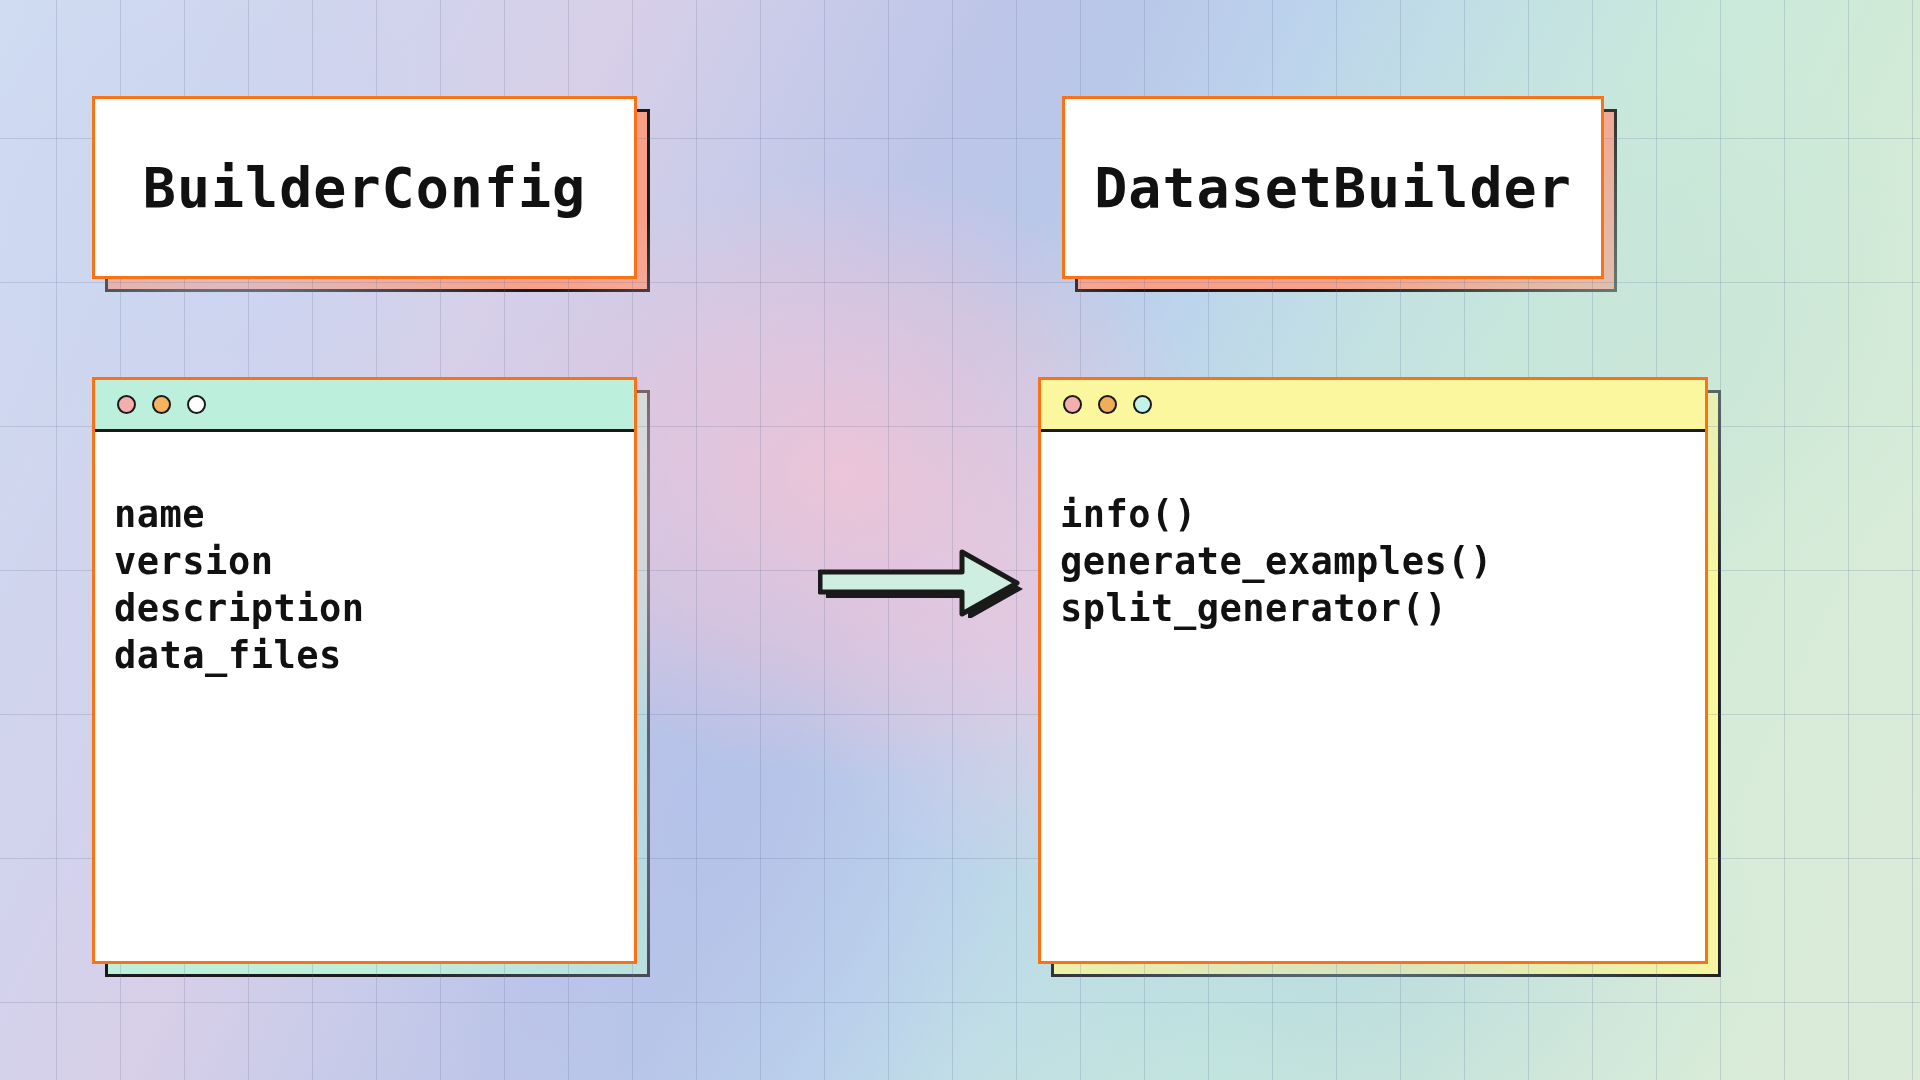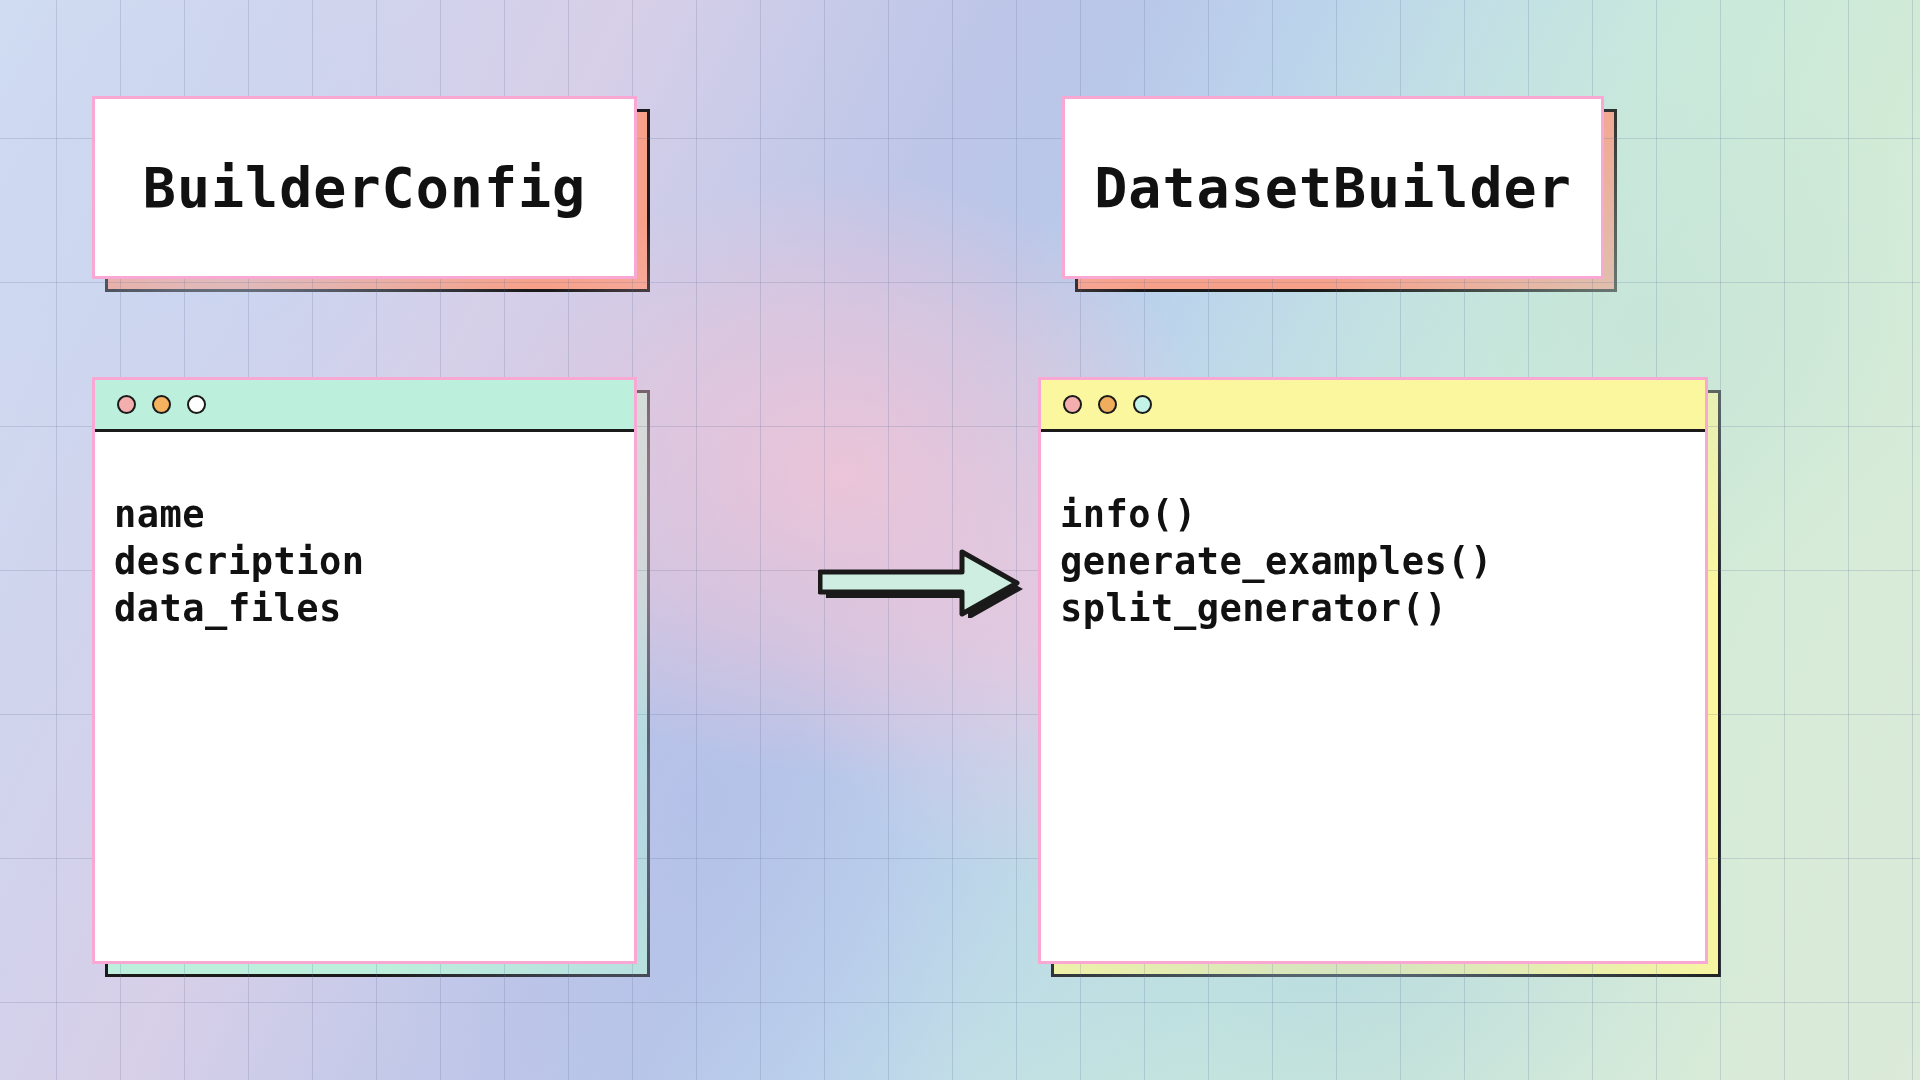--- a/index.html
+++ b/index.html
@@ -59,21 +59,21 @@
   
   .stage {
     position: absolute;
     inset: 0;
   }
 
   
   .panel {
     position: absolute;
     background: #ffffff;
-    border: 3px solid #f9a8d4;
+    border: 3px solid #f97316;
   }
   .panel::after {
     content: "";
     position: absolute;
     left: 10px;
     top: 10px;
     width: 100%;
     height: 100%;
     border: 3px solid #1a1a1a;
     z-index: -1;
@@ -170,20 +170,21 @@
 
   <div class="panel window mint" style="left:92px; top:377px; width:545px; height:587px;">
     <div class="titlebar mint">
       <span class="dot" style="background:#f4aeae;"></span>
       <span class="dot" style="background:#f5b35f;"></span>
       <span class="dot" style="background:#ffffff;"></span>
     </div>
     <div class="window-body">
       <ul class="item-list">
         <li>name</li>
+        <li>version</li>
         <li>description</li>
         <li>data_files</li>
       </ul>
     </div>
   </div>
 
   <div class="arrow-wrap">
     <svg width="220" height="70" viewBox="0 0 220 70" aria-hidden="true">
 
       <path d="M8 32 L150 32 L150 10 L205 41 L150 72 L150 50 L8 50 Z" fill="#1a1a1a"></path>

